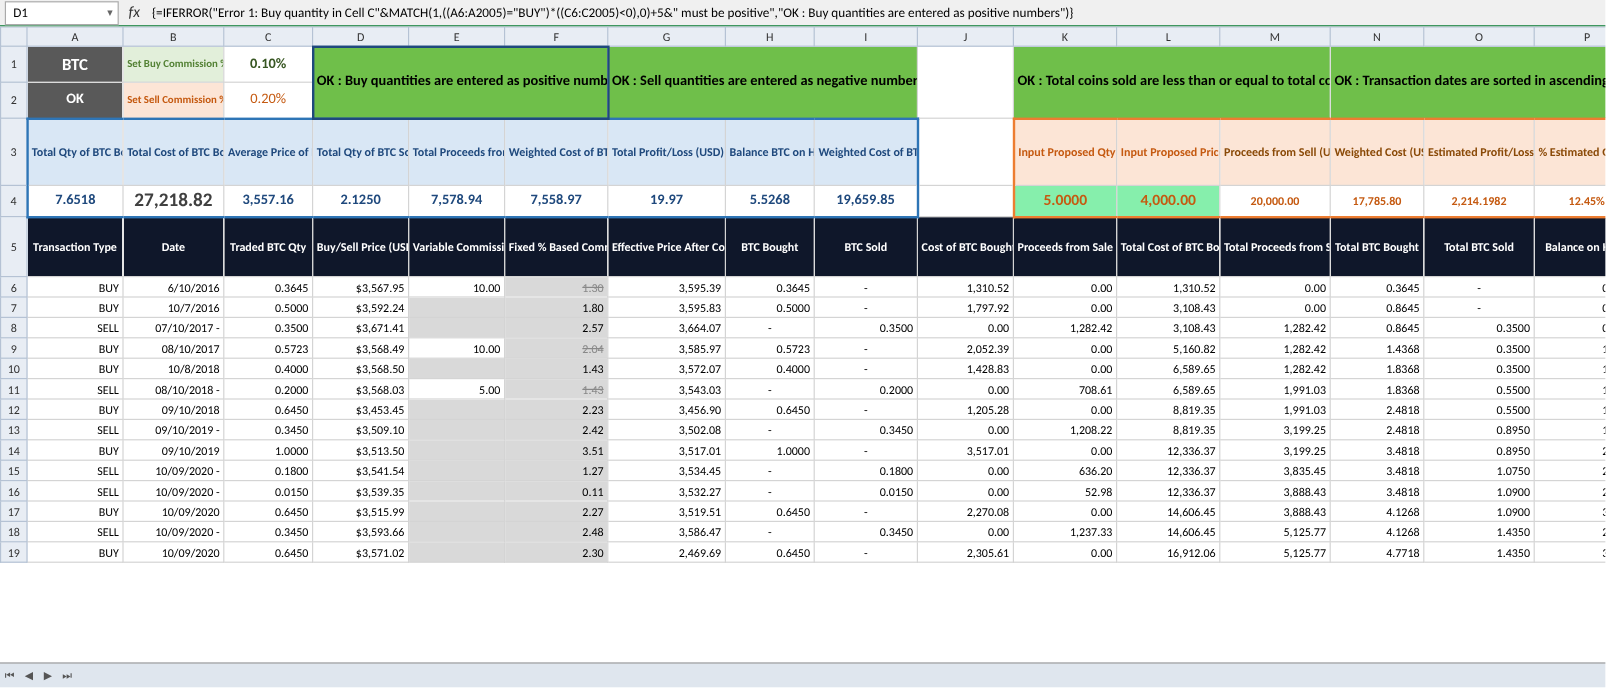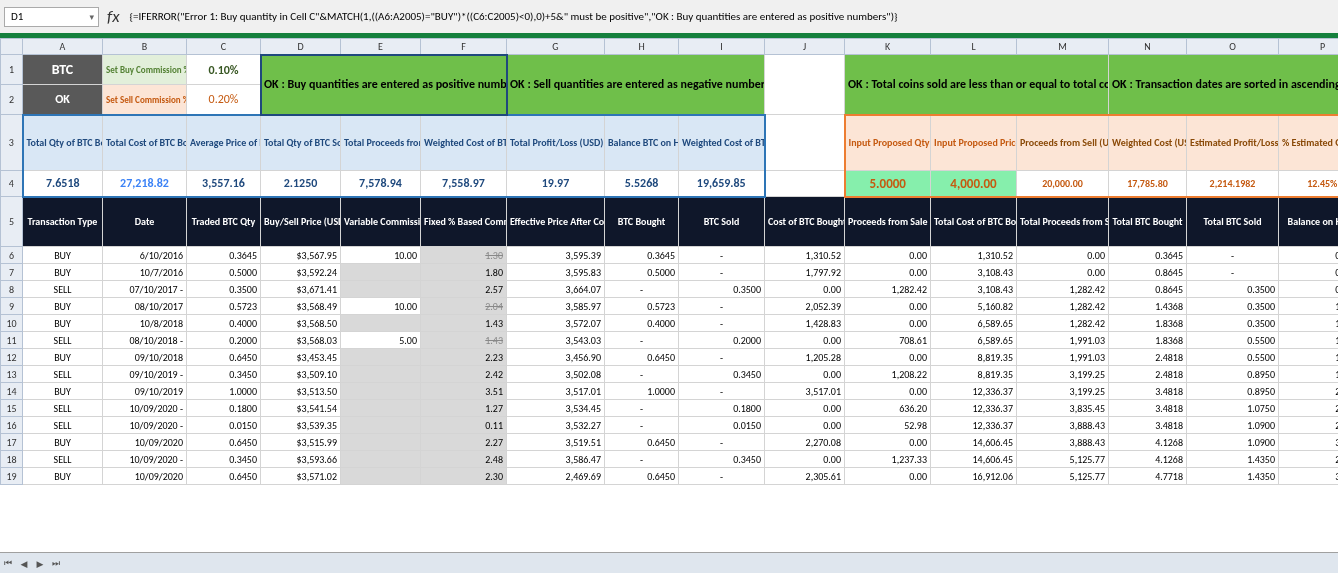--- a/index.html
+++ b/index.html
@@ -1,28 +1,28 @@
 <!DOCTYPE html>
 <html><head>
 <meta charset="utf-8">
 <style>
 *{box-sizing:border-box;margin:0;padding:0;font-family:Calibri,Arial,sans-serif}
 body{background:#fff;font-size:11px;overflow:hidden;width:1338px;height:573px;position:relative}
-.formula-bar{height:38px;display:flex;align-items:center;background:#f0f0f0;border-bottom:5px solid #15803d}
+.formula-bar{height:22px;display:flex;align-items:center;background:#f0f0f0;border-bottom:1px solid #15803d}
 .name-box{width:95px;height:20px;background:#fff;border:1px solid #aaa;display:flex;align-items:center;padding:0 6px;font-size:11px;margin-left:4px;position:relative}
 .name-box::after{content:'▾';position:absolute;right:4px;color:#666;font-size:9px}
 .fx-area{display:flex;align-items:center;margin-left:8px}
-.fx-label{font-style:italic;color:#333;margin-right:6px;font-size:17px}
+.fx-label{font-style:italic;color:#333;margin-right:6px;font-size:13px}
 .fx-input{flex:1;font-size:11px;padding:0 4px;min-width:900px}
 .grid-wrap{position:relative;height:530px;overflow:hidden}
 table{border-collapse:collapse;table-layout:fixed;width:1330px}
 th.colh{background:#e8edf4;border:1px solid #b5c2d4;font-weight:normal;color:#333;font-size:10px;height:16px}
 th.rowh{background:#e8edf4;border:1px solid #b5c2d4;font-weight:normal;color:#333;font-size:10px;width:22px;text-align:center}
 td{border:1px solid #d4d4d4;padding:1px 3px;font-size:10px;height:17px;white-space:nowrap;overflow:hidden;text-align:right;vertical-align:middle}
-.hl{text-align:center}
+.hl{text-align:right}
 .hc{text-align:center}
 .dark{background:#595959;color:#fff;font-weight:bold}
 .green-status{background:#6fbf4a;color:#000;font-weight:bold;font-size:12px}
 .blue-hdr{background:#d9e7f5;color:#1f497d;font-weight:bold}
 .peach{background:#fce5d6;color:#c55a11;font-weight:bold}
 .peach-light{background:#fce5d6;color:#8a4a08;font-weight:bold}
 .peach-strong{background:#86efac;color:#c55a11;font-weight:bold;font-size:12px}
 .dark-hdr{background:#0f172a;color:#fff;font-weight:bold;font-size:10px}
 .grey-cell{background:#d9d9d9}
 .strike{text-decoration:line-through;color:#888}
@@ -125,21 +125,21 @@
 <td class="peach hc bt-peach bl-peach">Input Proposed Qty to Sell</td>
 <td class="peach hc bt-peach">Input Proposed Price to Sell (USD)</td>
 <td class="peach-light hc bt-peach">Proceeds from Sell (USD)</td>
 <td class="peach-light hc bt-peach">Weighted Cost (USD)</td>
 <td class="peach-light hc bt-peach">Estimated Profit/Loss for this transaction (USD)</td>
 <td class="peach-light hc bt-peach br-peach">% Estimated Gain or Loss</td>
 </tr>
 <tr style="height:26px">
 <th class="rowh">4</th>
 <td class="hc bb-blue bl-blue" style="color:#1f497d;font-weight:bold;font-size:12px">7.6518</td>
-<td class="hc bb-blue" style="color:#3b82f6;font-weight:bold;font-size:12px">27,218.82</td>
+<td class="hc bb-blue" style="color:#404040;font-weight:bold;font-size:16px">27,218.82</td>
 <td class="hc bb-blue" style="color:#1f497d;font-weight:bold;font-size:12px">3,557.16</td>
 <td class="hc bb-blue" style="color:#1f497d;font-weight:bold;font-size:12px">2.1250</td>
 <td class="hc bb-blue" style="color:#1f497d;font-weight:bold;font-size:12px">7,578.94</td>
 <td class="hc bb-blue" style="color:#1f497d;font-weight:bold;font-size:12px">7,558.97</td>
 <td class="hc bb-blue" style="color:#1f497d;font-weight:bold;font-size:12px">19.97</td>
 <td class="hc bb-blue" style="color:#1f497d;font-weight:bold;font-size:12px">5.5268</td>
 <td class="hc bb-blue br-blue" style="color:#1f497d;font-weight:bold;font-size:12px">19,659.85</td>
 <td></td>
 <td class="peach-strong hc bb-peach bl-peach" style="font-size:13px">5.0000</td>
 <td class="peach-strong hc bb-peach" style="font-size:13px">4,000.00</td>

